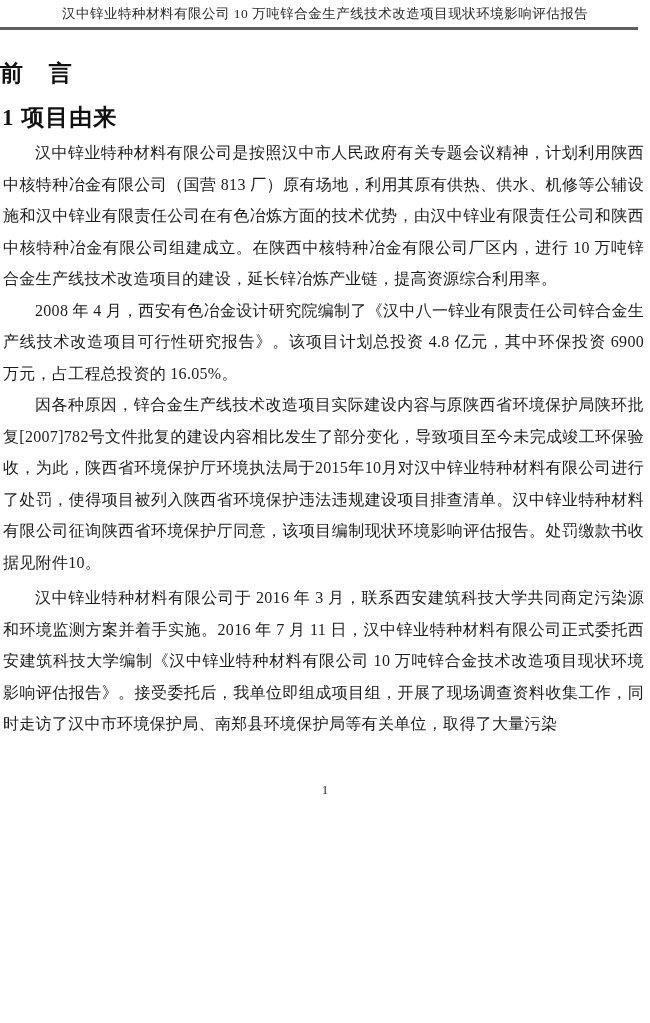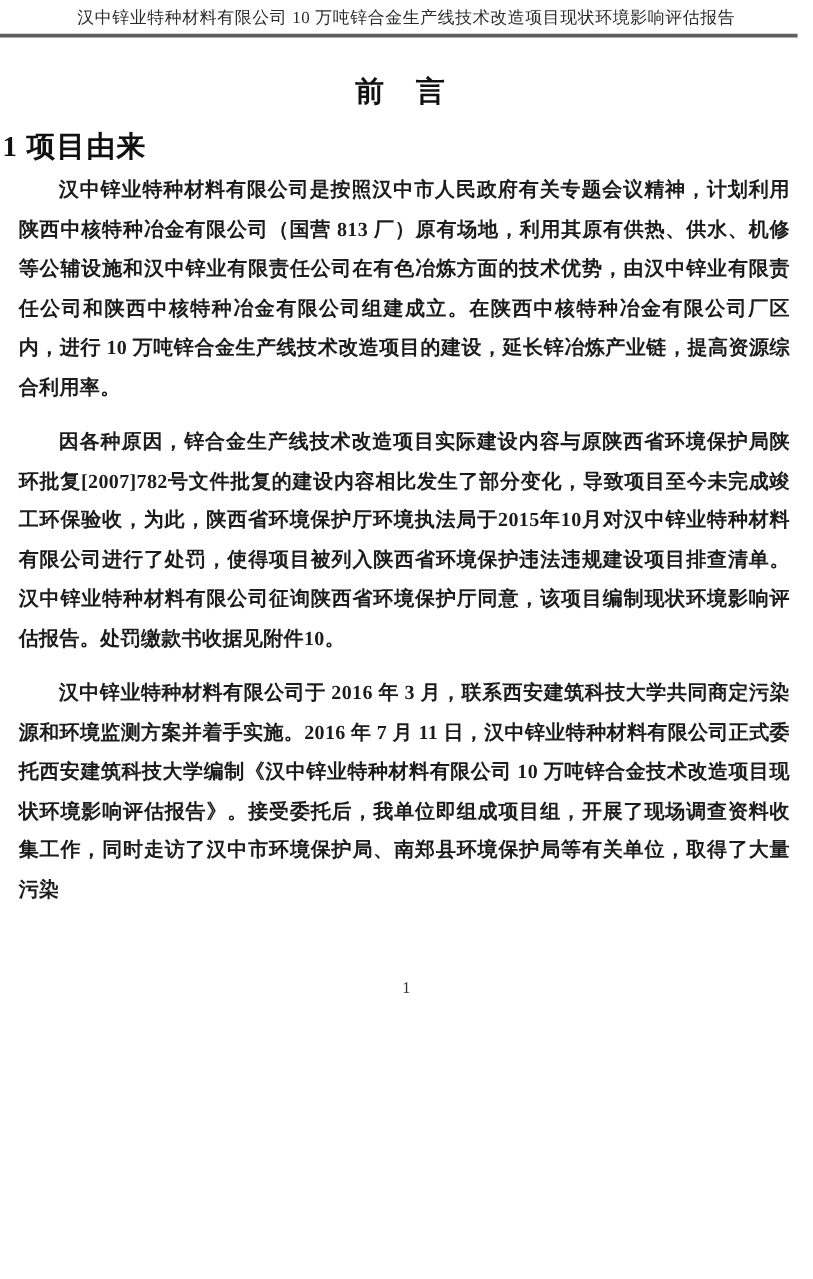--- a/index.html
+++ b/index.html
@@ -26,43 +26,41 @@
     letter-spacing: 0.5px;
   }
   .header-rule {
     width: 638px;
     height: 3px;
     background: #5f5f5f;
     margin-top: 5px;
   }
   .doc-title {
     margin-top: 28px;
-    text-align: center;
     font-size: 23px;
     font-weight: bold;
     letter-spacing: 10px;
     color: #111111;
   }
   .section-heading {
     margin: 13px 0 4px 2px;
     font-size: 23px;
     font-weight: bold;
     color: #111111;
     letter-spacing: 1px;
   }
   .body-text {
-    margin: 12px;
+    margin: 0;
     padding: 0 6px 0 3px;
     font-size: 16px;
     line-height: 31.5px;
     letter-spacing: 0.3px;
     text-align: justify;
     text-indent: 2em;
     color: #1c1c1c;
-    font-weight: bold;
   }
   .section-body .body-text:first-of-type {
     margin-top: 4px;
   }
   .page-number {
     position: absolute;
     left: 0;
     right: 0;
     bottom: 7px;
     text-align: center;
@@ -78,20 +76,21 @@
   <div class="page-header">汉中锌业特种材料有限公司 10 万吨锌合金生产线技术改造项目现状环境影响评估报告</div>
 
   <div class="header-rule"></div>
 
   <div class="doc-title">前 言</div>
 
   <div class="section">
     <div class="section-heading">1 项目由来</div>
     <div class="section-body">
       <p class="body-text">汉中锌业特种材料有限公司是按照汉中市人民政府有关专题会议精神，计划利用陕西中核特种冶金有限公司（国营 813 厂）原有场地，利用其原有供热、供水、机修等公辅设施和汉中锌业有限责任公司在有色冶炼方面的技术优势，由汉中锌业有限责任公司和陕西中核特种冶金有限公司组建成立。在陕西中核特种冶金有限公司厂区内，进行 10 万吨锌合金生产线技术改造项目的建设，延长锌冶炼产业链，提高资源综合利用率。</p>
+      <p class="body-text">2008 年 4 月，西安有色冶金设计研究院编制了《汉中八一锌业有限责任公司锌合金生产线技术改造项目可行性研究报告》。该项目计划总投资 4.8 亿元，其中环保投资 6900 万元，占工程总投资的 16.05%。</p>
       <p class="body-text">因各种原因，锌合金生产线技术改造项目实际建设内容与原陕西省环境保护局陕环批复[2007]782号文件批复的建设内容相比发生了部分变化，导致项目至今未完成竣工环保验收，为此，陕西省环境保护厅环境执法局于2015年10月对汉中锌业特种材料有限公司进行了处罚，使得项目被列入陕西省环境保护违法违规建设项目排查清单。汉中锌业特种材料有限公司征询陕西省环境保护厅同意，该项目编制现状环境影响评估报告。处罚缴款书收据见附件10。</p>
     </div>
   </div>
 
   <div class="section">
     <div class="section-body">
       <p class="body-text">汉中锌业特种材料有限公司于 2016 年 3 月，联系西安建筑科技大学共同商定污染源和环境监测方案并着手实施。2016 年 7 月 11 日，汉中锌业特种材料有限公司正式委托西安建筑科技大学编制《汉中锌业特种材料有限公司 10 万吨锌合金技术改造项目现状环境影响评估报告》。接受委托后，我单位即组成项目组，开展了现场调查资料收集工作，同时走访了汉中市环境保护局、南郑县环境保护局等有关单位，取得了大量污染</p>
     </div>
   </div>
 

